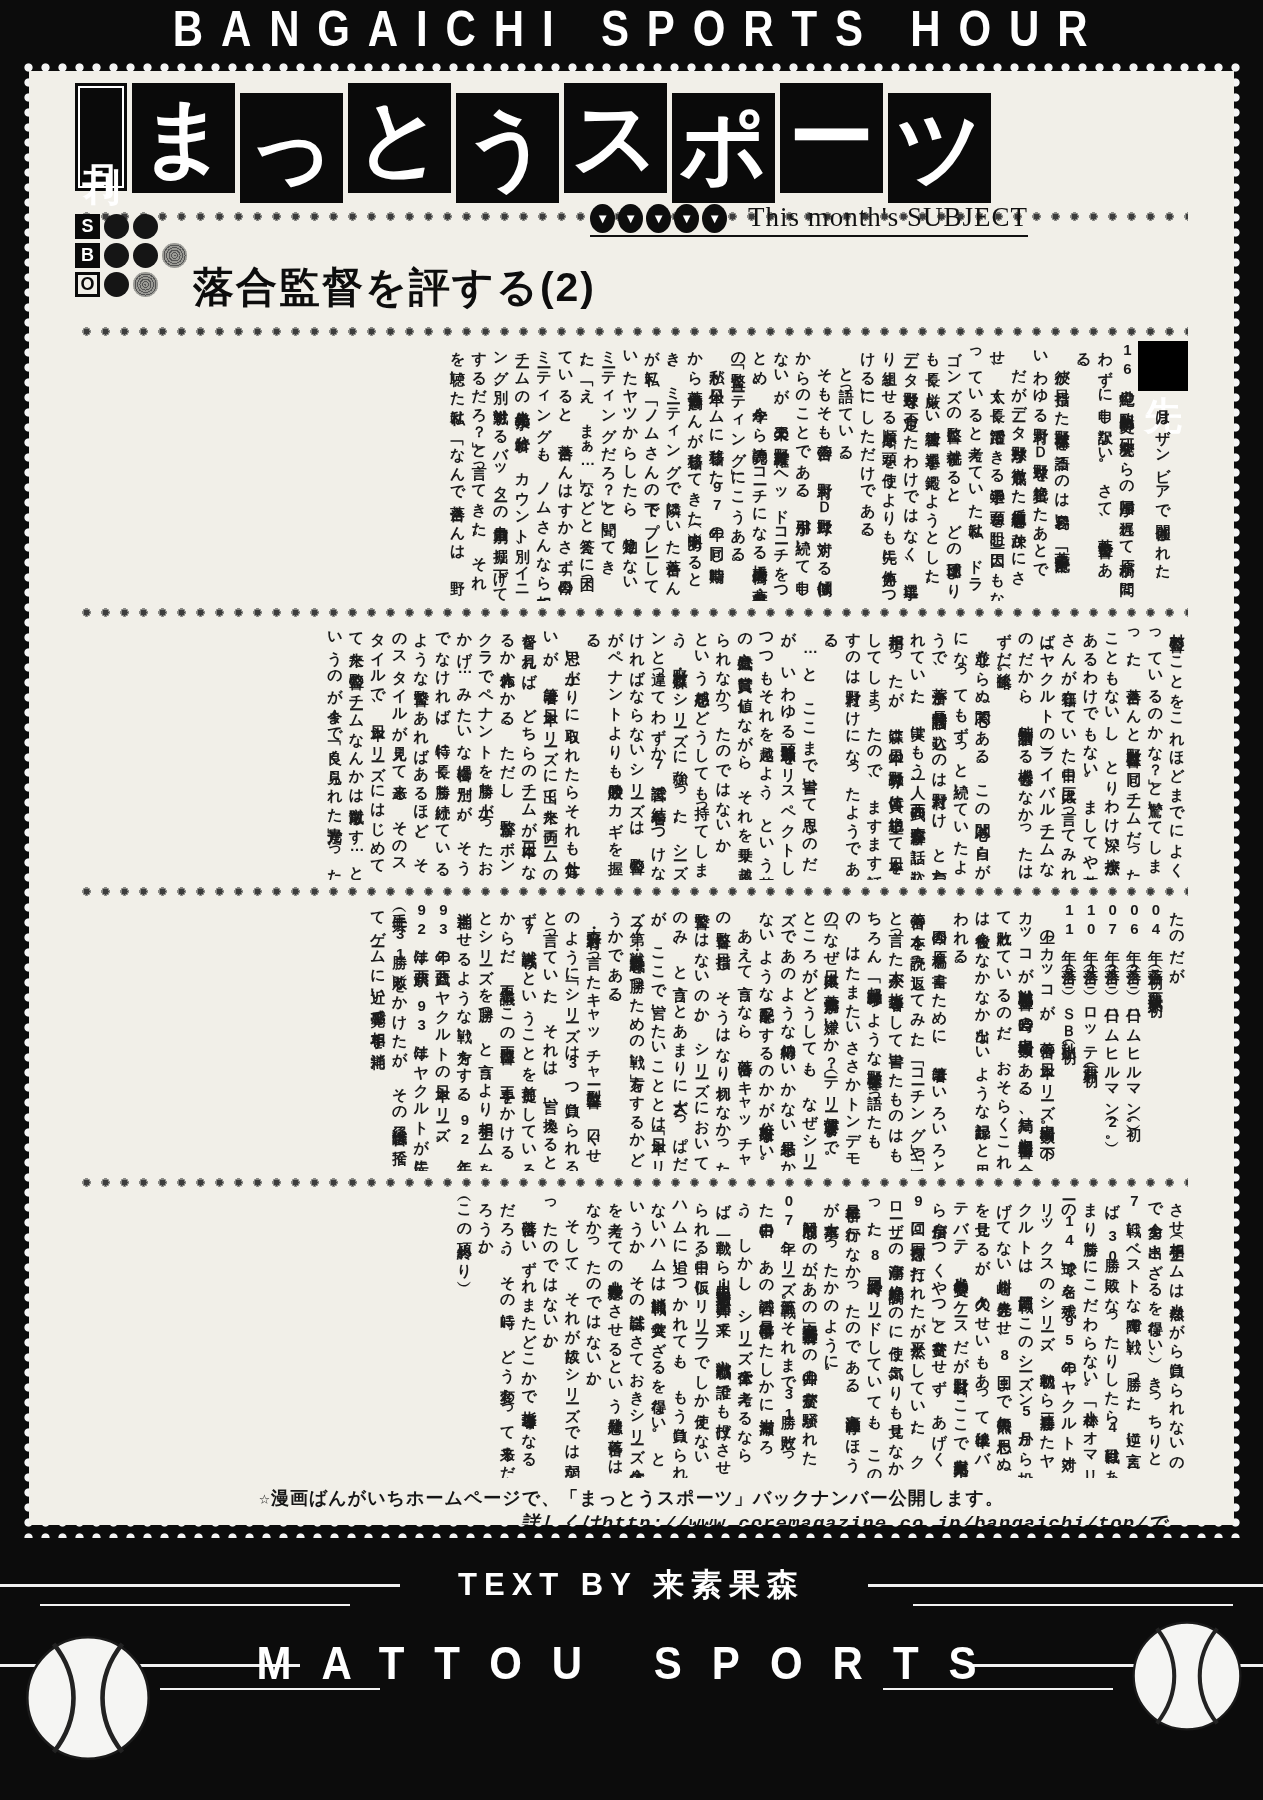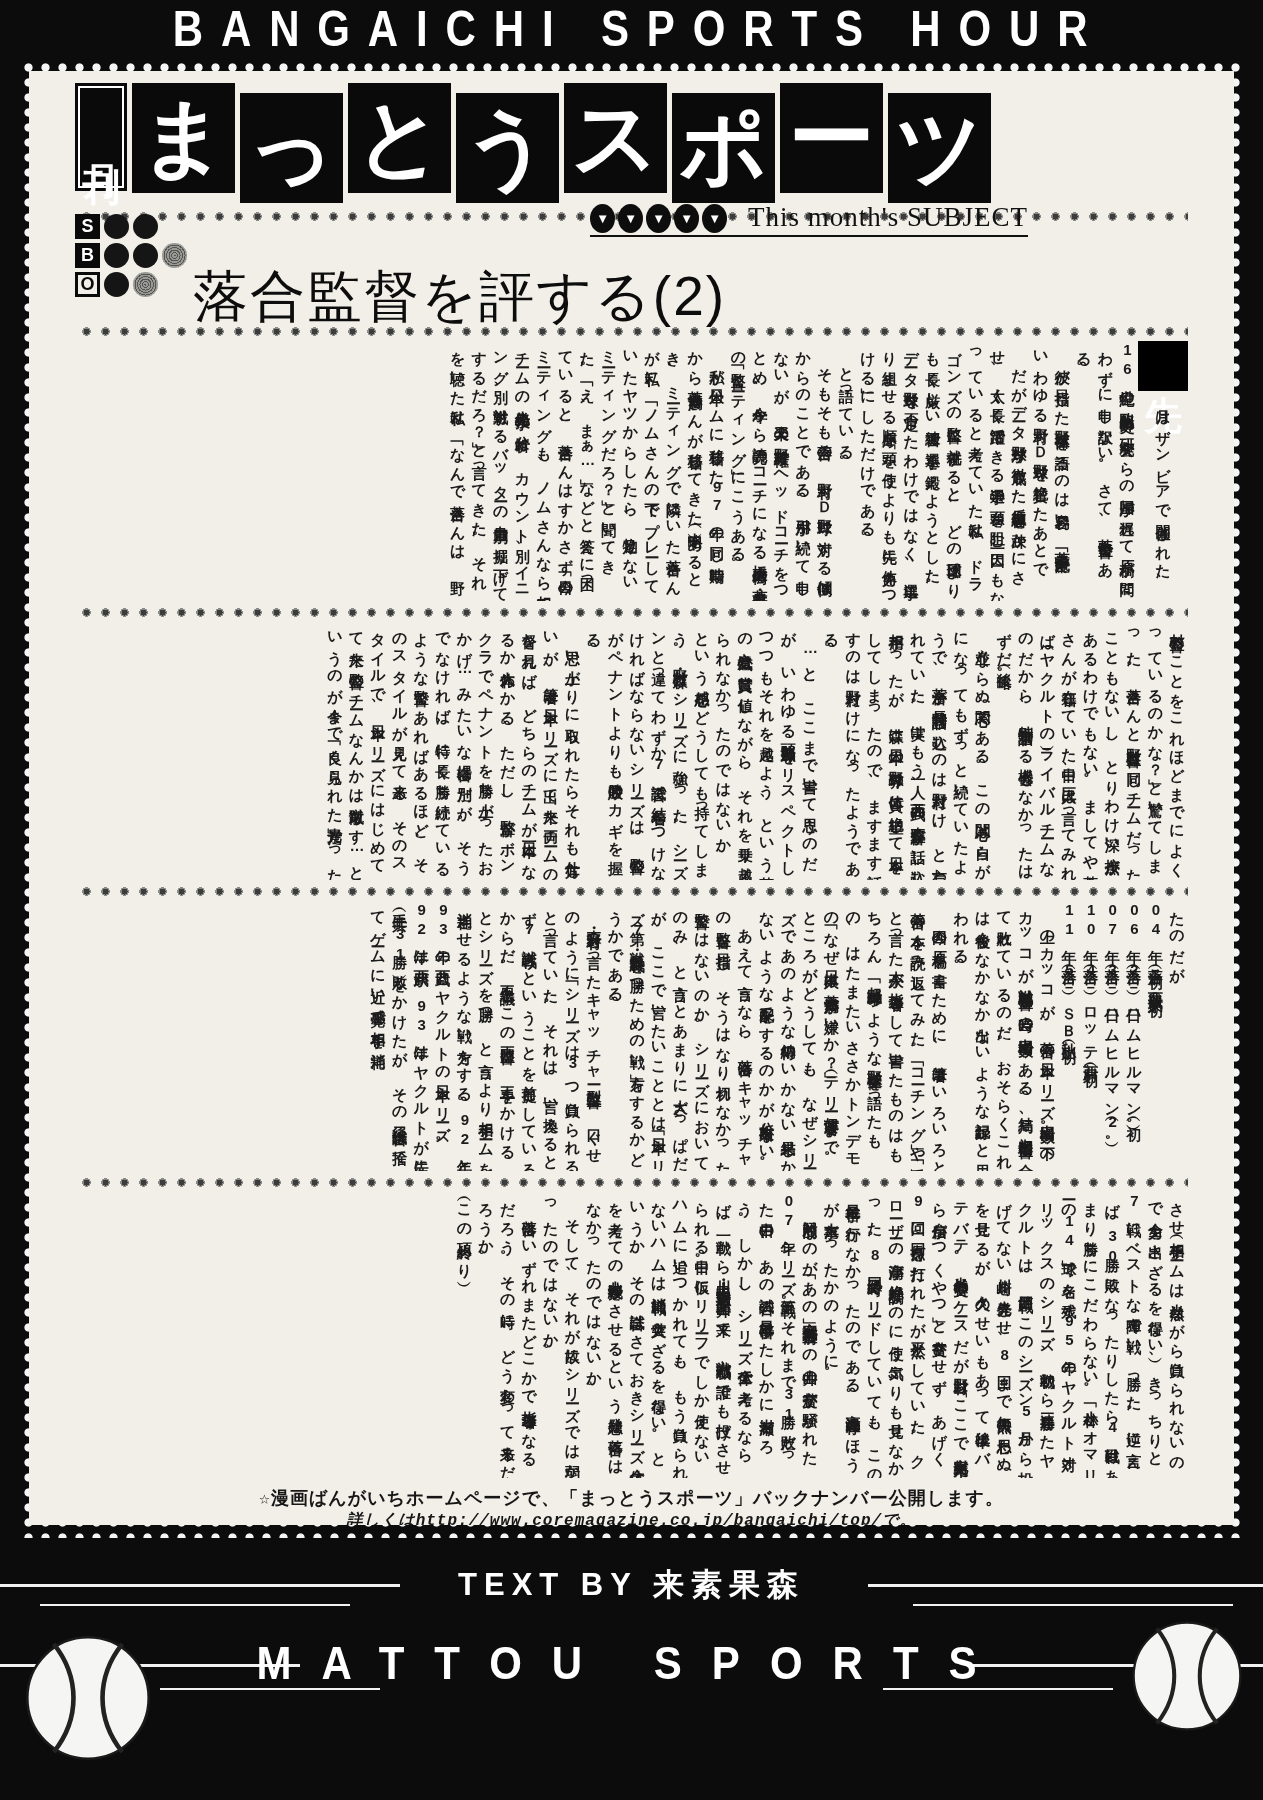--- a/index.html
+++ b/index.html
@@ -42,34 +42,34 @@
                 display:flex; align-items:center; justify-content:center; }
   .sbo-letter.inv { background:#f1efe8; color:#0a0a0a; border:3px solid #0a0a0a; }
   .cir { width:25px; height:25px; border-radius:50%; display:inline-block; }
   .cir.dark { background:#151515; }
   .cir.half { background:repeating-radial-gradient(circle, #555 0 1px, #9a9a95 1px 2.5px); }
   .subject-head { position:absolute; right:160px; top:-24px; display:flex; align-items:flex-end; gap:2px;
                   border-bottom:2px solid #111; padding-bottom:2px; }
   .tri { width:25px; height:29px; border-radius:50%; background:#0d0d0d; color:#fff; font-size:13px;
          display:inline-flex; align-items:center; justify-content:center; margin-right:1px; }
   .subject-label { font-family:"Liberation Serif", serif; font-size:27px; color:#111; letter-spacing:1px; padding-left:6px;margin-left:12px; }
-  .article-title { position:absolute; left:118px; top:34px; font-size:55px; font-weight:400; color:#0d0d0d; letter-spacing:2px; }
+  .article-title { position:absolute; left:118px; top:34px; font-size:41px; font-weight:700; color:#0d0d0d; letter-spacing:2px; }
 
   
   .band { writing-mode:vertical-rl; text-orientation:upright; width:100%; overflow:hidden;
           font-weight:700; color:#1b1b1b; }
   .b1 { height:260px; } .b2 { height:258px; } .b3 { height:270px; } .b4 { height:286px; }
   .band-text { white-space:pre-line; font-size:15px; line-height:21.6px; letter-spacing:1.6px; }
   .dropcap { display:inline-block; width:50px; height:50px; background:#000; color:#fff; font-size:38px;
              line-height:50px; text-align:center; letter-spacing:0; margin-bottom:8px; }
 
   
   .footer-note { text-align:center; margin-top:8px; color:#161616;font-family:Liberation Mono, monospace; }
   .footer-note .l1 { font-size:18px; font-weight:800; letter-spacing:1px; }
-  .footer-note .l2 { font-size:16px; font-weight:800; font-style:italic; letter-spacing:1px; }
+  .footer-note .l2 { font-size:19px; font-weight:800; font-style:italic; letter-spacing:1px;text-align:right; }
 
   
   .bfooter { position:absolute; left:0; bottom:0; width:100%; height:262px; background:#0c0c0c; overflow:hidden; }
   .sline { position:absolute; background:#f2f2f2; height:3px; }
   .credit { position:absolute; top:26px; width:100%; text-align:center; color:#fff; font-weight:800;
             font-size:31px; letter-spacing:7px; }
   .logo { position:absolute; top:102px; width:100%; text-align:center; color:#fff; font-weight:700;
           font-size:42px; letter-spacing:30px; transform:scaleY(1.1); }
   .ball { position:absolute; }
   .ball svg { display:block; }

